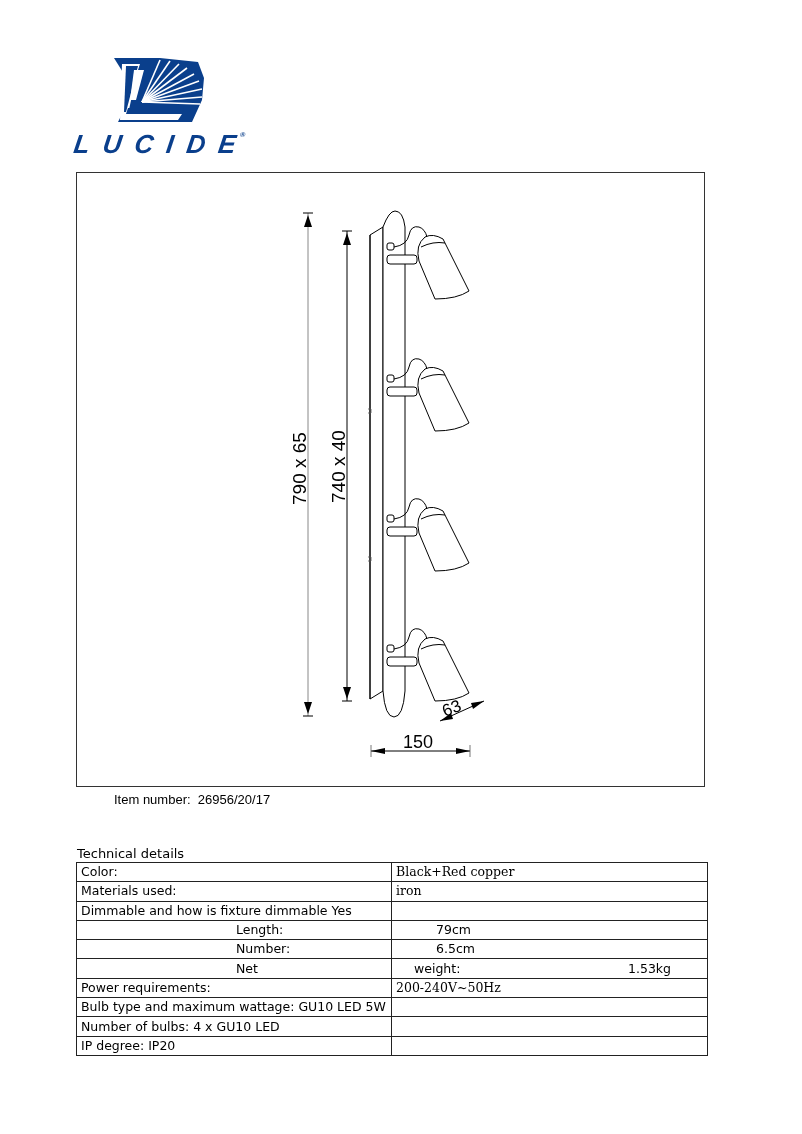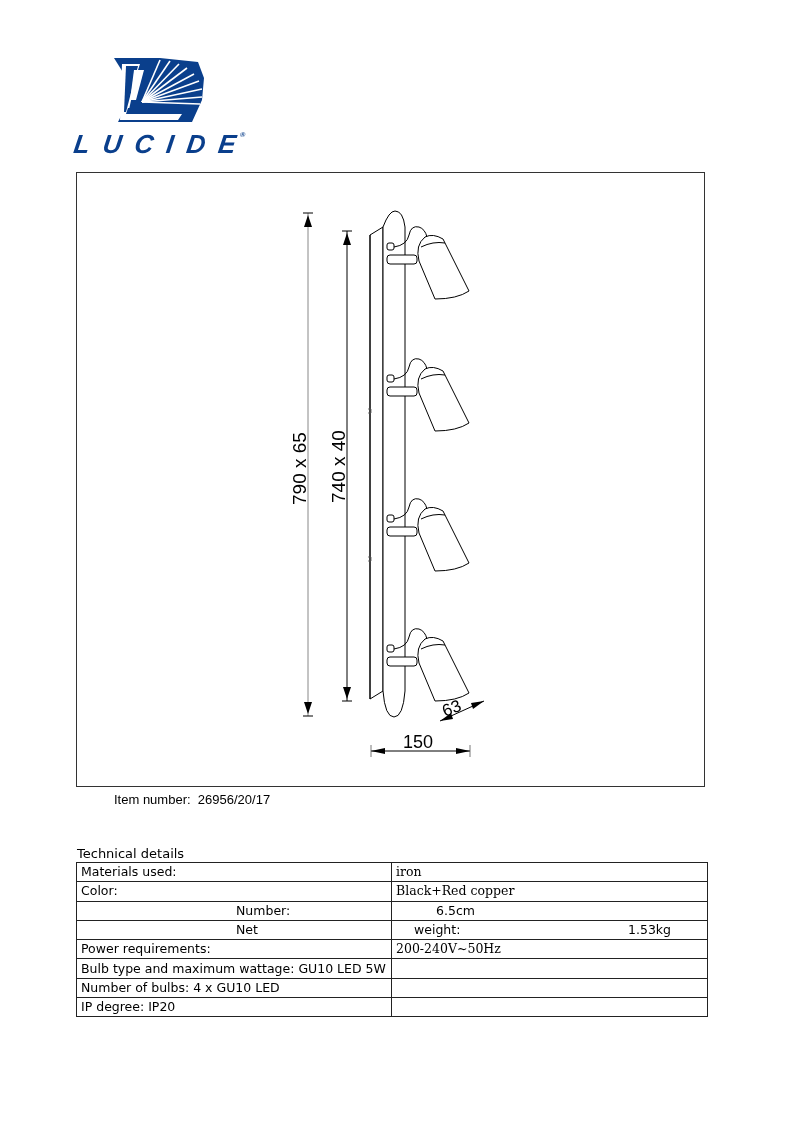--- a/index.html
+++ b/index.html
@@ -139,26 +139,34 @@
 
 <div class="item-number">
   <span>Item number:</span>&nbsp;&nbsp;<span>26956/20/17</span>
 </div>
 
 <div class="tech-title">Technical details</div>
 
 <table class="spec">
   <tbody>
       <tr>
+    <td class="c1">Color:</td>
+    <td class="serif">Black+Red copper</td>
+  </tr>
+  <tr>
     <td class="c1">Materials used:</td>
     <td class="serif">iron</td>
   </tr>
   <tr>
-    <td class="c1">Color:</td>
-    <td class="serif">Black+Red copper</td>
+    <td class="c1">Dimmable and how is fixture dimmable  Yes</td>
+    <td></td>
+  </tr>
+  <tr class="rowsub">
+    <td class="c1"><span style="display:inline-block;width:155px;"></span><span>Length:</span></td>
+    <td><span style="padding-left:40px;">79cm</span></td>
   </tr>
   <tr>
     <td class="c1"><span style="display:inline-block;width:155px;"></span><span>Number:</span></td>
     <td><span style="padding-left:40px;">6.5cm</span></td>
   </tr>
   <tr class="rowsub">
     <td class="c1"><span style="display:inline-block;width:155px;"></span><span>Net</span></td>
     <td><span style="display:inline-block;width:214px;padding-left:18px;">weight:</span><span>1.53kg</span></td>
   </tr>
   <tr>

